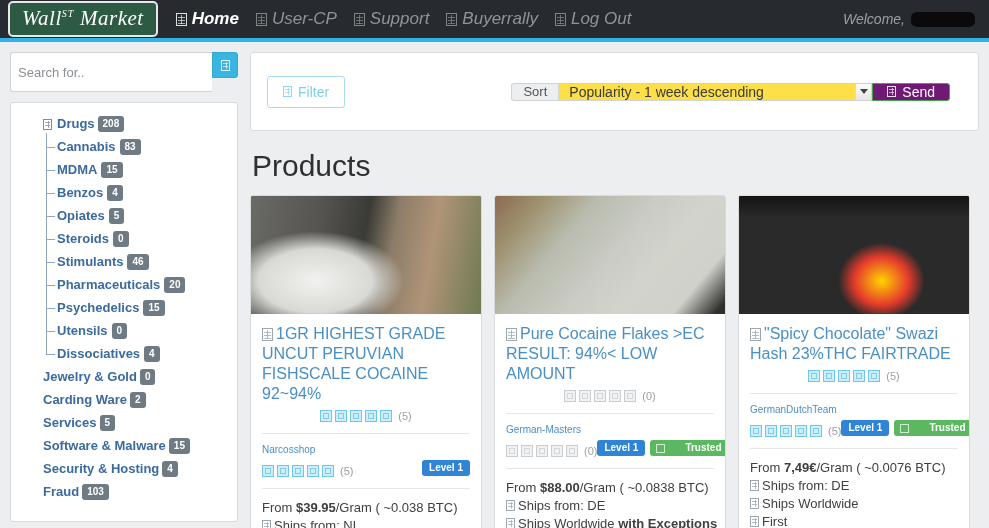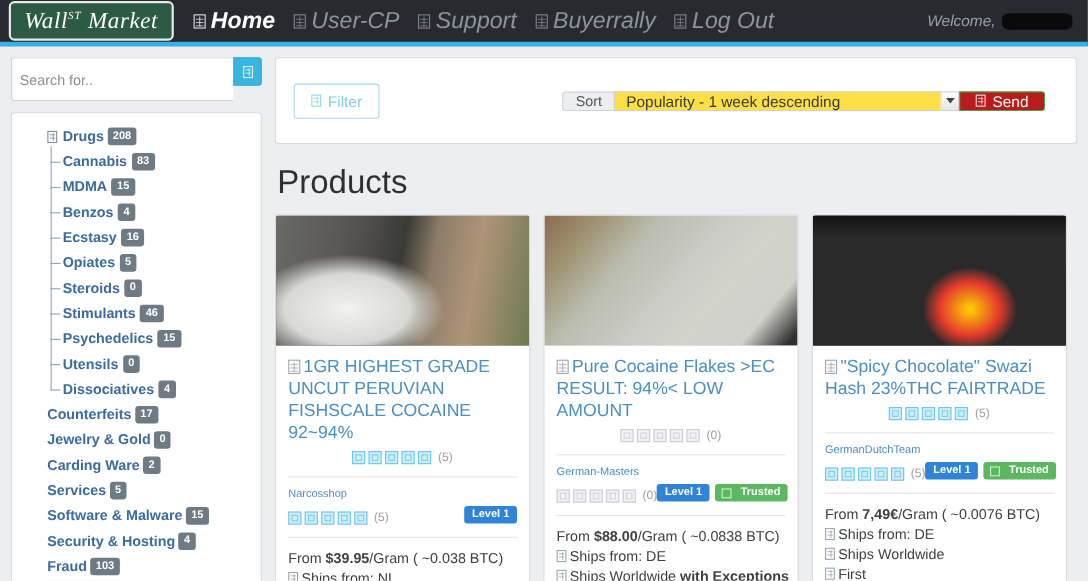--- a/index.html
+++ b/index.html
@@ -40,21 +40,21 @@
     margin-right: 18px;
   }
   .brand sup {
     font-size: 10px;
     letter-spacing: 1px;
     vertical-align: super;
   }
   .nav-links { display: flex; align-items: center; gap: 17px; }
   .nav-link {
     color: #8f9497;
-    font-size: 21px;
+    font-size: 17px;
     text-decoration: none;
     display: inline-flex;
     align-items: center;
     gap: 5px;
     white-space: nowrap;
     cursor: pointer;
   }
   .nav-link.active { color: #ffffff; font-weight: bold; }
 
   
@@ -223,21 +223,21 @@
     cursor: pointer;
   }
   .sort-arrow i {
     display: block;
     width: 0; height: 0;
     border-left: 4px solid transparent;
     border-right: 4px solid transparent;
     border-top: 5px solid #444;
   }
   .send-btn {
-    background: #b91c1c;
+    background: #701a75;
     border: 1px solid #44a449;
     border-radius: 0 3px 3px 0;
     color: #fff;
     font-size: 14px;
     padding: 0 14px;
     display: inline-flex; align-items: center; gap: 6px;
     cursor: pointer;
     font-family: "Liberation Sans", sans-serif;
   }
 
@@ -309,21 +309,21 @@
     white-space: nowrap;
   }
   .badge-trusted {
     background: #5cb860;
     color: #fff;
     font-size: 10px;
     font-weight: bold;
     border-radius: 3px;
     padding: 3px 6px;
     line-height: 1;
-    display: inline-flex; align-items: center; gap: 8px;
+    display: inline-flex; align-items: center; gap: 20px;
     white-space: nowrap;
   }
   .badge-trusted .tofu { border-color: #e6f5e7; width: 9px; height: 9px; }
   .badge-trusted .tofu::before, .badge-trusted .tofu::after { display: none; }
 
   .meta { font-size: 13px; color: #404040; line-height: 18px; }
   .meta .tofu { color: #8b98a3; margin-right: 3px; }
   .meta b { font-weight: bold; }
   .meta-line { white-space: nowrap; }
 </style>
@@ -385,52 +385,48 @@
       </div>
       <div class="cat-sub">
         <a class="cat-link">MDMA</a>
         <span class="badge-count">15</span>
       </div>
       <div class="cat-sub">
         <a class="cat-link">Benzos</a>
         <span class="badge-count">4</span>
       </div>
       <div class="cat-sub">
-        <a class="cat-link">Ecstasy</a>
-        <span class="badge-count">16</span>
-      </div>
-      <div class="cat-sub">
         <a class="cat-link">Opiates</a>
         <span class="badge-count">5</span>
       </div>
       <div class="cat-sub">
         <a class="cat-link">Steroids</a>
         <span class="badge-count">0</span>
       </div>
       <div class="cat-sub">
         <a class="cat-link">Stimulants</a>
         <span class="badge-count">46</span>
+      </div>
+      <div class="cat-sub">
+        <a class="cat-link">Pharmaceuticals</a>
+        <span class="badge-count">20</span>
       </div>
       <div class="cat-sub">
         <a class="cat-link">Psychedelics</a>
         <span class="badge-count">15</span>
       </div>
       <div class="cat-sub">
         <a class="cat-link">Utensils</a>
         <span class="badge-count">0</span>
       </div>
       <div class="cat-sub last">
         <a class="cat-link">Dissociatives</a>
         <span class="badge-count">4</span>
       </div>
 
-      <div class="cat-top">
-        <a class="cat-link">Counterfeits</a>
-        <span class="badge-count">17</span>
-      </div>
       <div class="cat-top">
         <a class="cat-link">Jewelry &amp; Gold</a>
         <span class="badge-count">0</span>
       </div>
       <div class="cat-top">
         <a class="cat-link">Carding Ware</a>
         <span class="badge-count">2</span>
       </div>
       <div class="cat-top">
         <a class="cat-link">Services</a>

